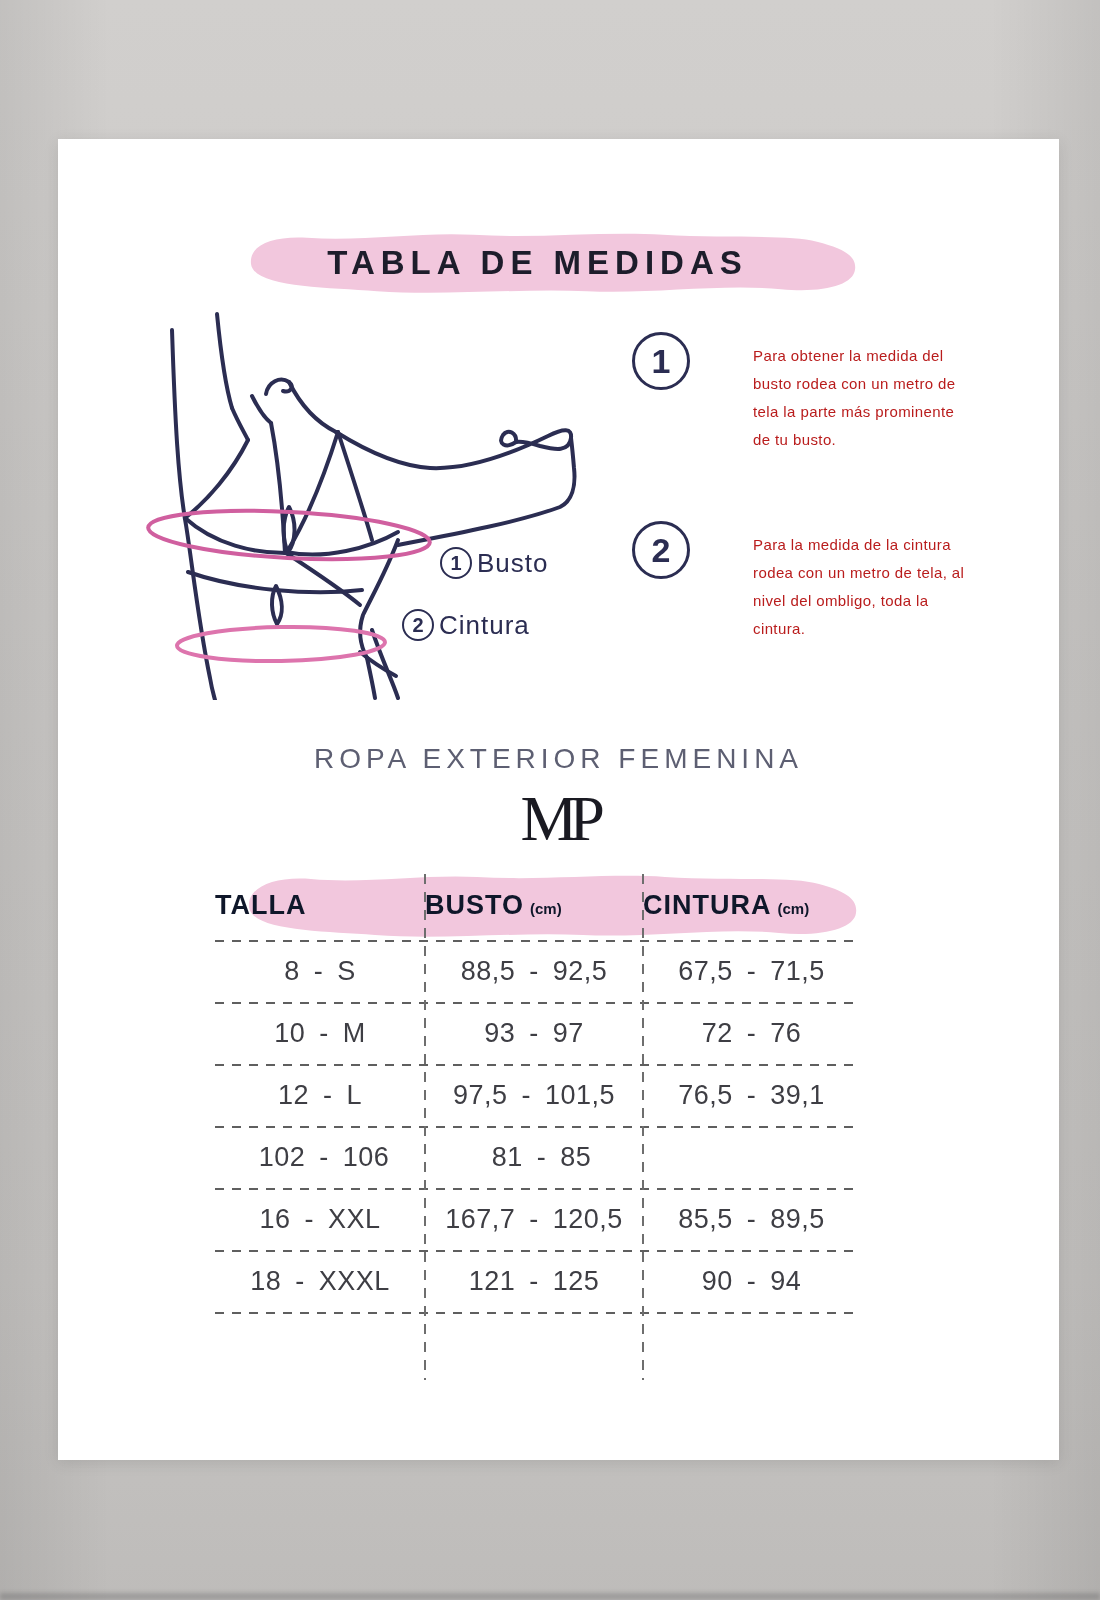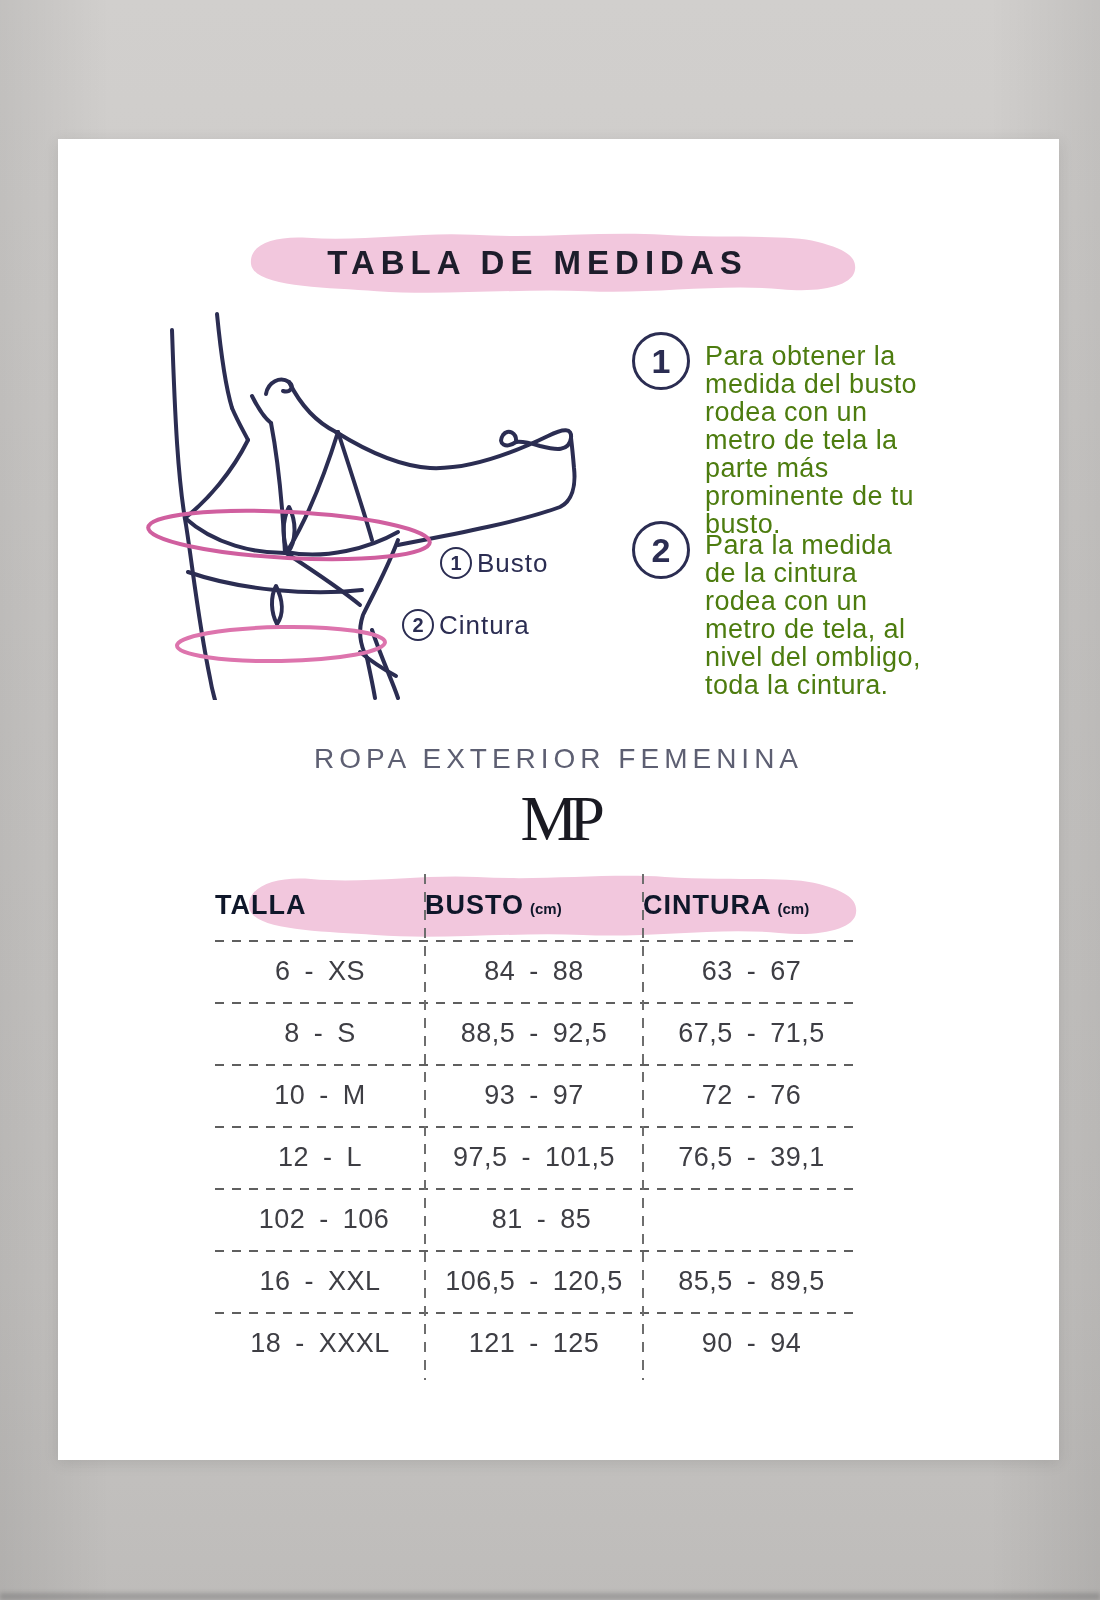--- a/index.html
+++ b/index.html
@@ -39,22 +39,22 @@
     font-size:20px;font-weight:bold;box-sizing:border-box;background:#fff;
   }
   .fig-word{font-size:26px;letter-spacing:1px;}
   
   .instr-num{
     position:absolute;width:58px;height:58px;border:3px solid #2b2d52;border-radius:50%;
     display:flex;align-items:center;justify-content:center;box-sizing:border-box;
     font-size:34px;font-weight:bold;color:#2b2d52;background:#fff;
   }
   .instr-text{
-    position:absolute;width:218px;font-size:27px;line-height:28px;
-    letter-spacing:.4px;color:#4d7c0f;
+    position:absolute;width:218px;font-size:15px;line-height:28px;
+    letter-spacing:.4px;color:#b91c1c;margin-left:48px;
   }
   
   .section-heading{
     position:absolute;left:0;top:604px;width:100%;text-align:center;
     font-size:28px;letter-spacing:5px;color:#5d5f72;
   }
   .brand{
     position:absolute;left:0;top:644px;width:100%;text-align:center;
     font-family:"Liberation Serif",serif;font-size:64px;line-height:72px;
     letter-spacing:-0.13em;color:#1a1a22;
@@ -178,46 +178,41 @@
           </div>
           <div class="hcell c3">
             <span class="lbl">CINTURA</span>
             <span class="unit">(cm)</span>
           </div>
         </div>
       </div>
 
       <div class="rows">
         <div class="trow">
-          <div class="tcell c1">6 - XS</div>
-          <div class="tcell c2">84 - 88</div>
-          <div class="tcell c3">63 - 67</div>
-        </div>
-        <div class="trow">
           <div class="tcell c1">8 - S</div>
           <div class="tcell c2">88,5 - 92,5</div>
           <div class="tcell c3">67,5 - 71,5</div>
         </div>
         <div class="trow">
           <div class="tcell c1">10 - M</div>
           <div class="tcell c2">93 - 97</div>
           <div class="tcell c3">72 - 76</div>
         </div>
         <div class="trow">
           <div class="tcell c1">12 - L</div>
           <div class="tcell c2">97,5 - 101,5</div>
           <div class="tcell c3">76,5 - 39,1</div>
         </div>
         <div class="trow">
           <div class="tcell c2">102 - 106</div>
           <div class="tcell c3">81 - 85</div>
         </div>
         <div class="trow">
           <div class="tcell c1">16 - XXL</div>
-          <div class="tcell c2">106,5 - 120,5</div>
+          <div class="tcell c2">167,7 - 120,5</div>
           <div class="tcell c3">85,5 - 89,5</div>
         </div>
         <div class="trow">
           <div class="tcell c1">18 - XXXL</div>
           <div class="tcell c2">121 - 125</div>
           <div class="tcell c3">90 - 94</div>
         </div>
       </div>
 
       <div class="hline" style="top:70px;"></div>

